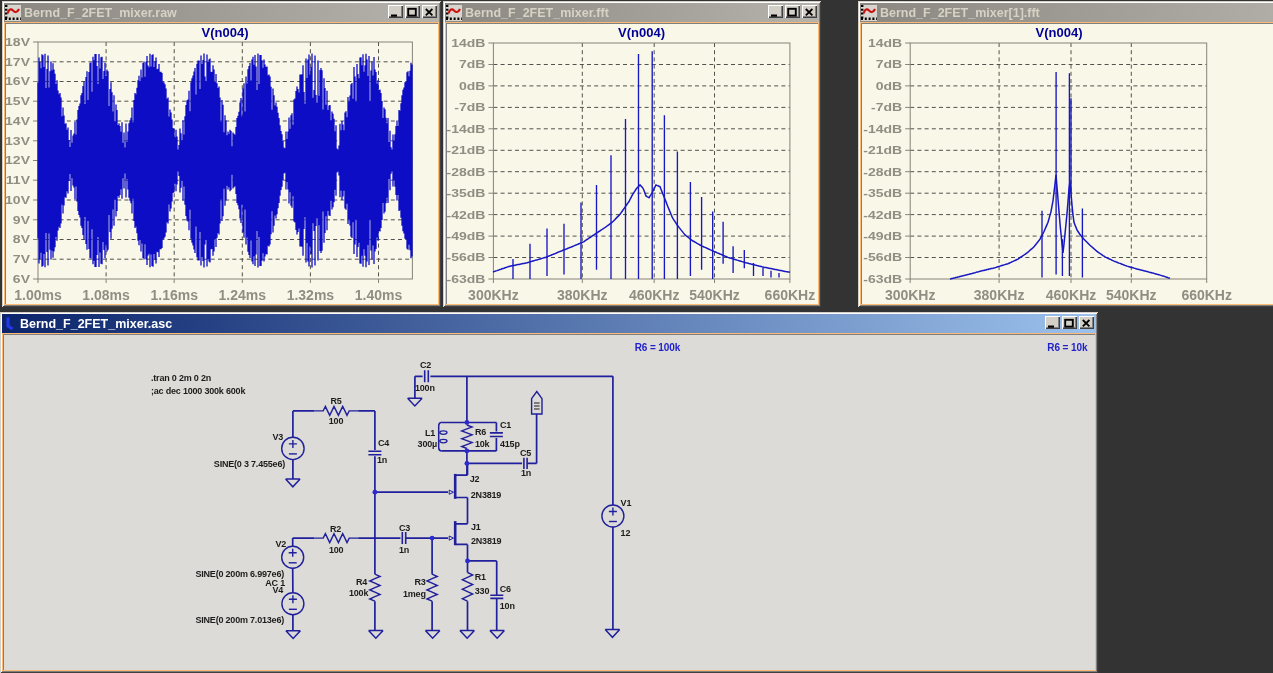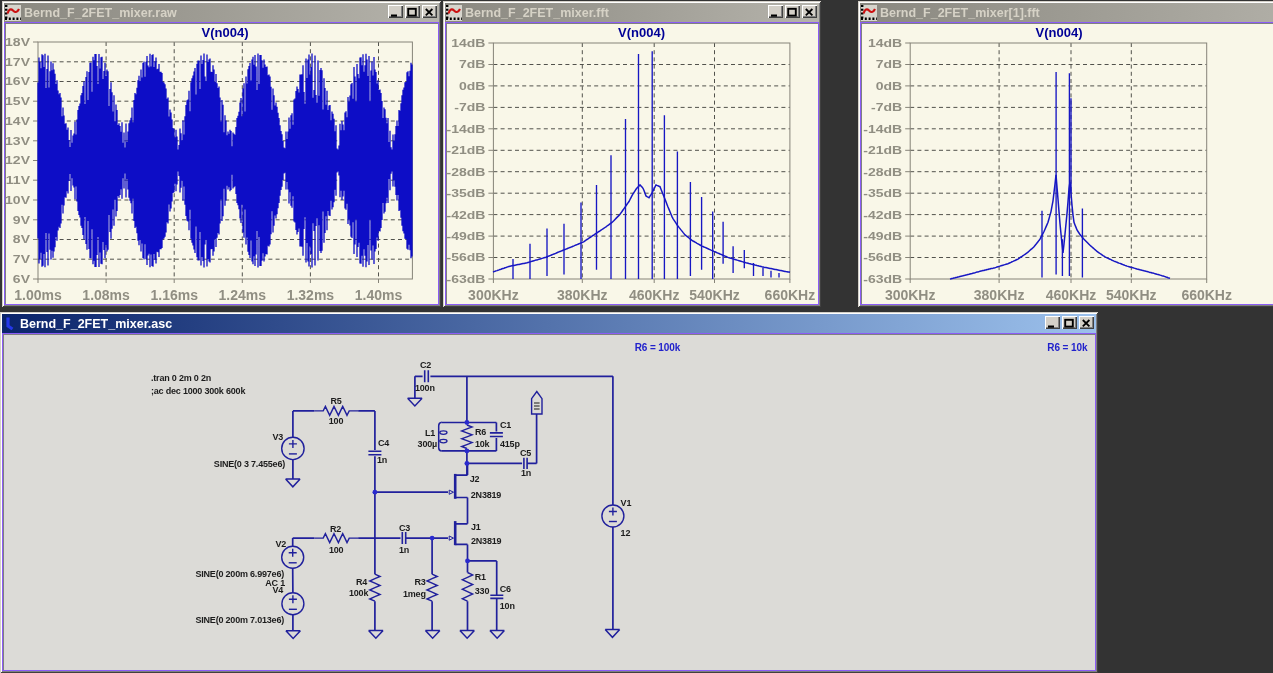--- a/index.html
+++ b/index.html
@@ -1,15 +1,15 @@
 <!DOCTYPE html>
 <html><head><meta charset="utf-8"><style>
 *{margin:0;padding:0;box-sizing:border-box}
 html,body{width:1273px;height:673px;overflow:hidden;background:#333333;font-family:"Liberation Sans",sans-serif;}
-.win{position:absolute;background:#8b5cf6;
+.win{position:absolute;background:#fdba74;
  box-shadow:inset 1px 1px 0 #d4d0c8, inset -1px -1px 0 #404040, inset 2px 2px 0 #ffffff, inset -2px -2px 0 #808080;text-decoration:underline;}
 .tbar{position:absolute;left:2px;top:2px;right:2px;height:19px;display:flex;align-items:center;overflow:hidden}
 .inactive{background:linear-gradient(90deg,#8a8880,#b5b3ab)}
 .active{background:linear-gradient(90deg,#0b246b,#9cc1ec)}
 .ticon{flex:0 0 auto;margin-left:1px;margin-top:1px;height:16px}
 .ttxt{margin-left:3px;font-size:12.5px;font-weight:bold;white-space:nowrap;letter-spacing:0}
 .inactivetxt{color:#d6d2c6}
 .activetxt{color:#ffffff}
 .btns{position:absolute;right:2px;top:2px;display:flex;gap:2px}
 .b{display:inline-block;width:15px;height:13px;background:#d4d0c8;

